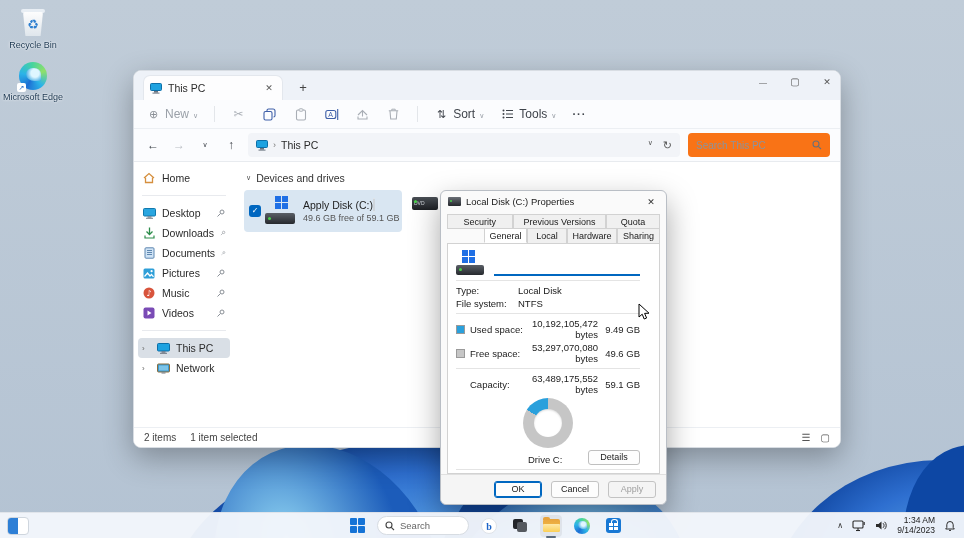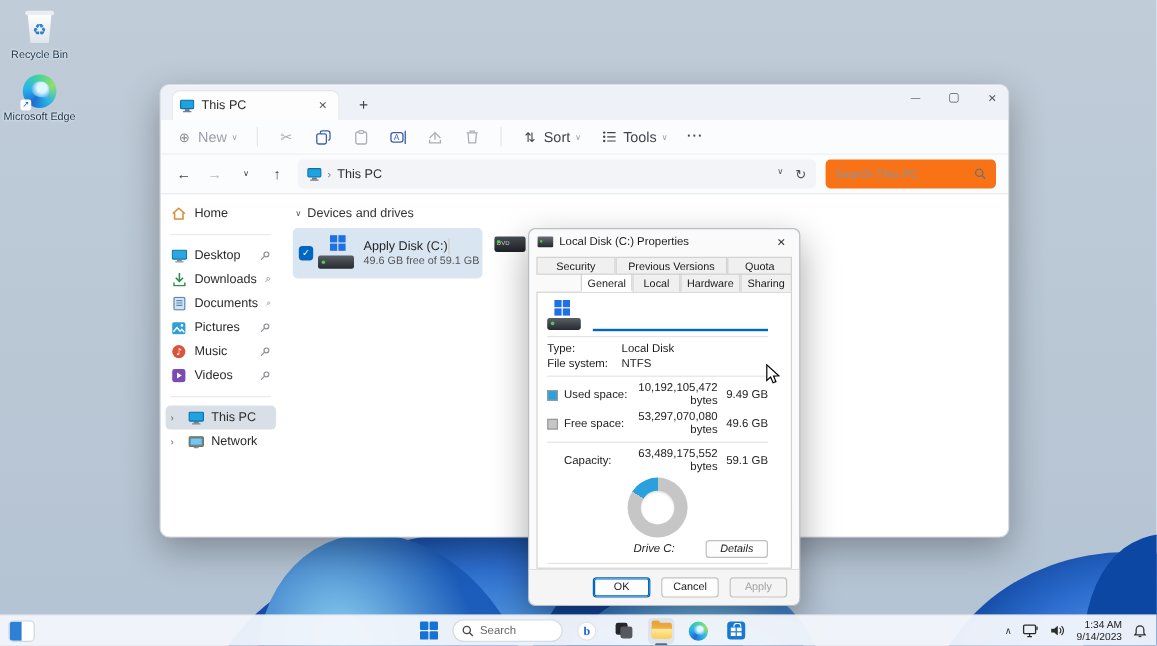--- a/index.html
+++ b/index.html
@@ -150,21 +150,21 @@
   .kv-value { color:#1a1a1a; }
   .space-row { display:flex; align-items:center; margin:2px 0; }
   .swatch { width:9px; height:9px; border:1px solid #9a9a9a; margin-right:5px; flex:none;}
   .sp-label { width:55px; }
   .sp-bytes { flex:1; text-align:right; }
   .sp-size { width:42px; text-align:right; }
   .donut-wrap { display:flex; justify-content:center; margin:3px 0 0 0;}
   .donut { width:50px; height:50px; border-radius:50%; position:relative; }
   .donut::after { content:""; position:absolute; left:11px; top:11px; width:28px; height:28px;
       border-radius:50%; background:#fff; box-shadow:inset 0 1px 2px rgba(0,0,0,.15);}
-  .drivec-row { display:flex; align-items:center; margin-top:2px;font-style:italic;}
+  .drivec-row { display:flex; align-items:flex-end; margin-top:2px;}
   .drivec-label { margin-left:72px; }
   .details-btn { margin-left:auto; width:52px; height:15px; background:#fdfdfd; border:1px solid #bfbfbf;
       border-radius:3px; font-size:9px; text-align:center; line-height:13px;}
   .dlg-footer { flex:none; height:30px; display:flex; align-items:center; justify-content:flex-end; gap:9px;
       padding:0 10px; background:#f5f5f5; border-top:1px solid #e0e0e0; border-radius:0 0 6px 6px;}
   .dlg-btn { width:48px; height:17px; background:#fdfdfd; border:1px solid #c3c3c3; border-radius:3px;
       font-size:9px; text-align:center; line-height:15px; color:#1a1a1a;}
   .dlg-btn.primary { border-color:#0067c0; box-shadow:0 0 0 1px #0067c0 inset;}
   .dlg-btn.disabled { color:#a0a0a0; background:#f4f4f4;}
 
@@ -512,20 +512,28 @@
             </span>
             <span class="drive-free">49.6 GB free of 59.1 GB</span>
           </span>
         </div>
         <div class="dvd-sliver">
           <span class="dvd-slab">DVD</span>
         </div>
       </div>
     </div>
 
+    <div class="statusbar">
+      <span class="sb-text">2 items</span>
+      <span class="sb-text">1 item selected</span>
+      <span class="sb-right">
+        <span class="sb-ico">☰</span>
+        <span class="sb-ico">▢</span>
+      </span>
+    </div>
   </div>
 
   <div class="dialog">
     <div class="dlg-title">
       <span class="dlg-drive-ico"></span>
       <span class="dlg-title-text">Local Disk (C:) Properties</span>
       <span class="dlg-close">✕</span>
     </div>
     <div class="dlg-tabs">
       <div class="tab-row back">

